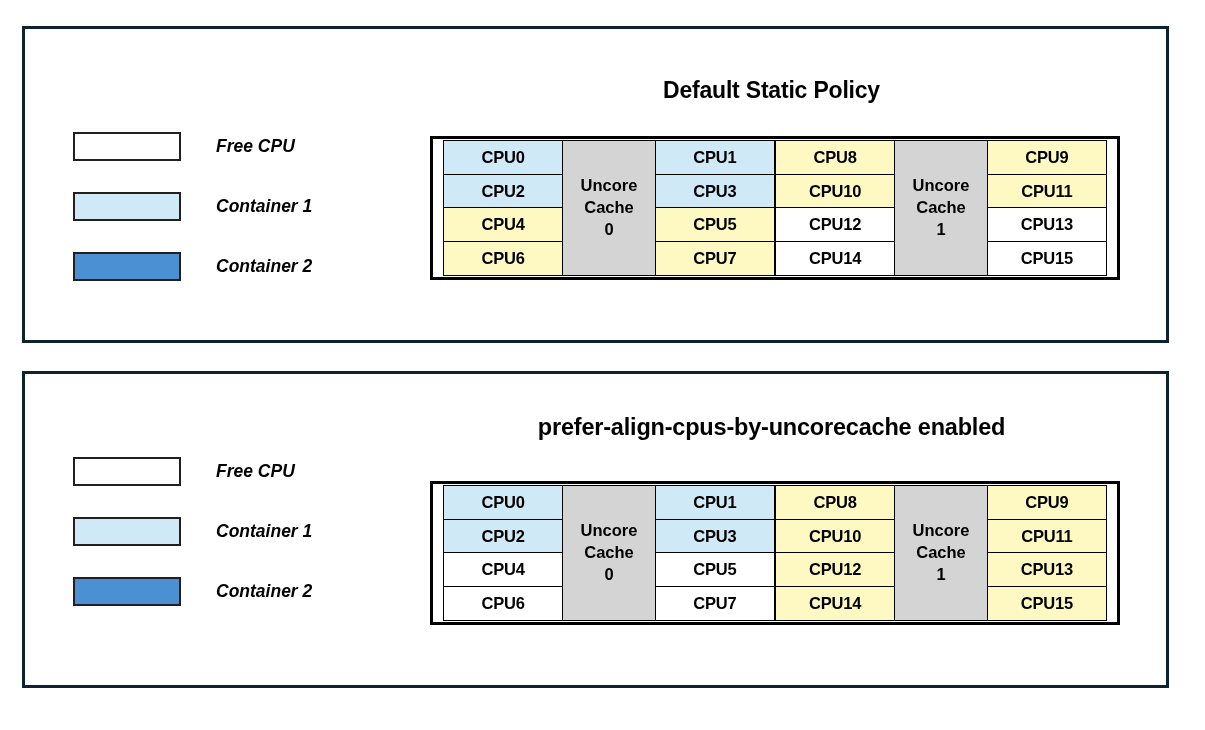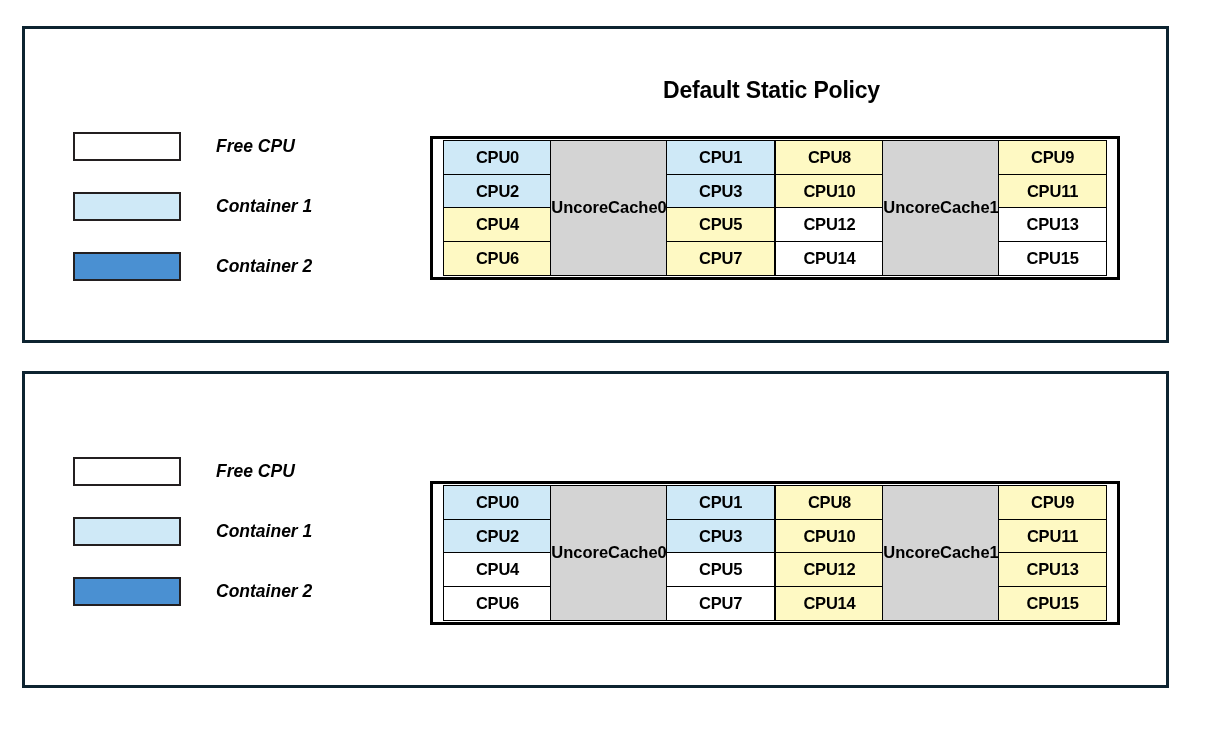--- a/index.html
+++ b/index.html
@@ -121,21 +121,21 @@
   .state-c1   { background: #cfe9f7; }
   .state-c2   { background: #fef9c3; }
 
   .uncore {
     flex: 0 0 95px;
     background: #d4d4d4;
     border: 1.5px solid #000000;
     margin: -0.75px;
     box-sizing: border-box;
     display: flex;
-    flex-direction: row;
+    flex-direction: column;
     align-items: center;
     justify-content: center;
     font-size: 16.5px;
     font-weight: bold;
     color: #000000;
     line-height: 1.32;
     text-align: center;
   }
 </style>
 </head>
@@ -200,20 +200,21 @@
         <div class="cpu-cell state-free">CPU13</div>
         <div class="cpu-cell state-free">CPU15</div>
       </div>
     </div>
 
   </div>
 </div>
 
 <div class="panel" id="panel-bottom">
 
+  <div class="panel-title">prefer-align-cpus-by-uncorecache enabled</div>
 
   <div class="legend">
     <div class="legend-row">
       <div class="legend-swatch sw-free"></div>
       <div class="legend-label">Free CPU</div>
     </div>
     <div class="legend-row">
       <div class="legend-swatch sw-c1"></div>
       <div class="legend-label">Container 1</div>
     </div>

